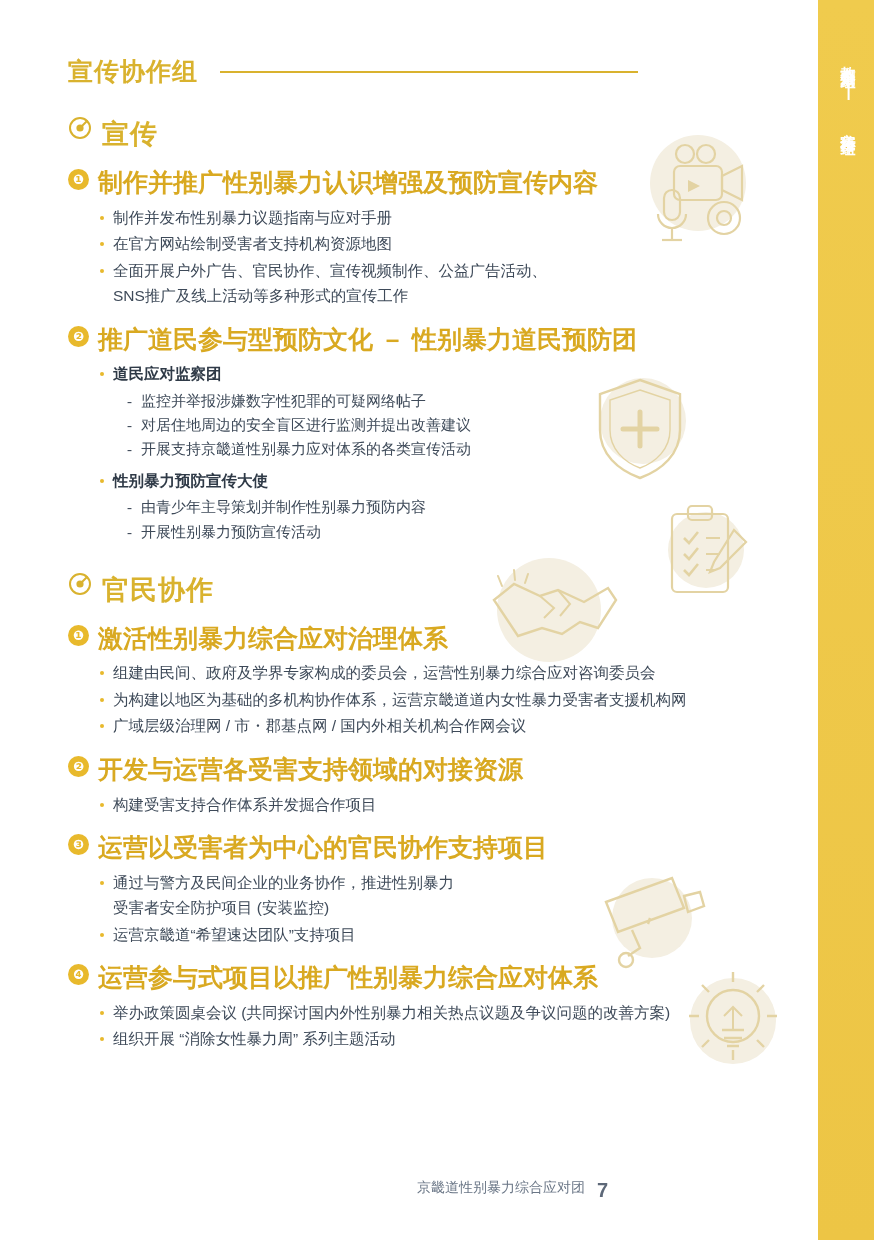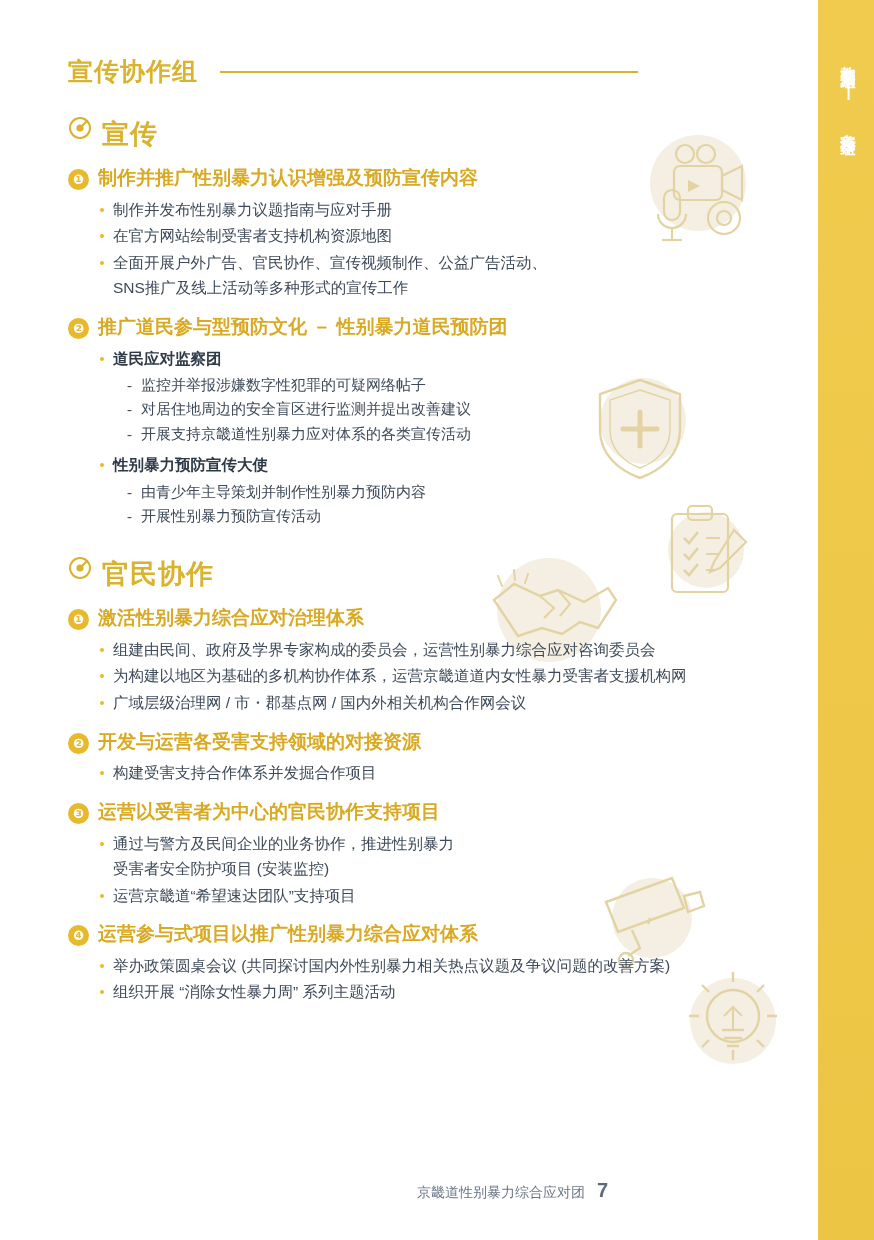--- a/index.html
+++ b/index.html
@@ -117,21 +117,21 @@
     border-radius: 50%;
     background: #e8b92c;
     color: #ffffff;
     font-size: 13px;
     font-weight: bold;
     line-height: 21px;
     text-align: center;
     margin-top: 3px;
   }
   .item-title {
-    font-size: 19px;
+    font-size: 25px;
     font-weight: bold;
     color: #d9a921;
     line-height: 1.3;
   }
 
   ul.bullets {
     list-style: none;
     margin: 6px 0 0 0;
     padding: 0 0 0 32px;
   }
@@ -183,21 +183,21 @@
     top: 0;
     color: #3e4a59;
   }
 
   
   .footer {
     position: absolute;
     right: 78px;
     bottom: 38px;
     display: flex;
-    align-items: flex-end;
+    align-items: flex-start;
     gap: 12px;
     color: #6a7686;
     font-size: 14px;
   }
   .footer .pageno {
     font-size: 20px;
     font-weight: bold;
     color: #5d6878;
   }
 

